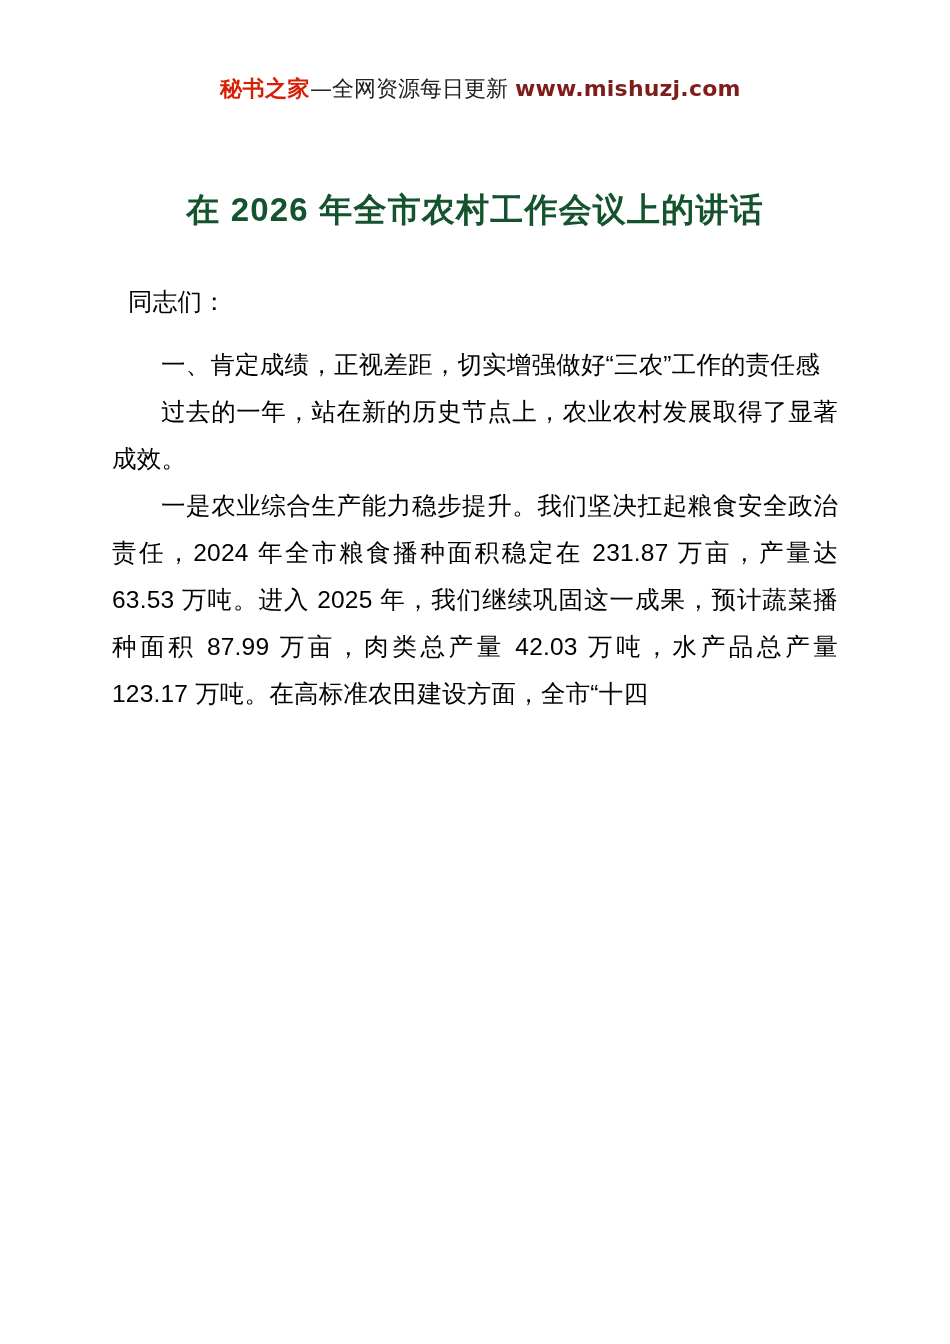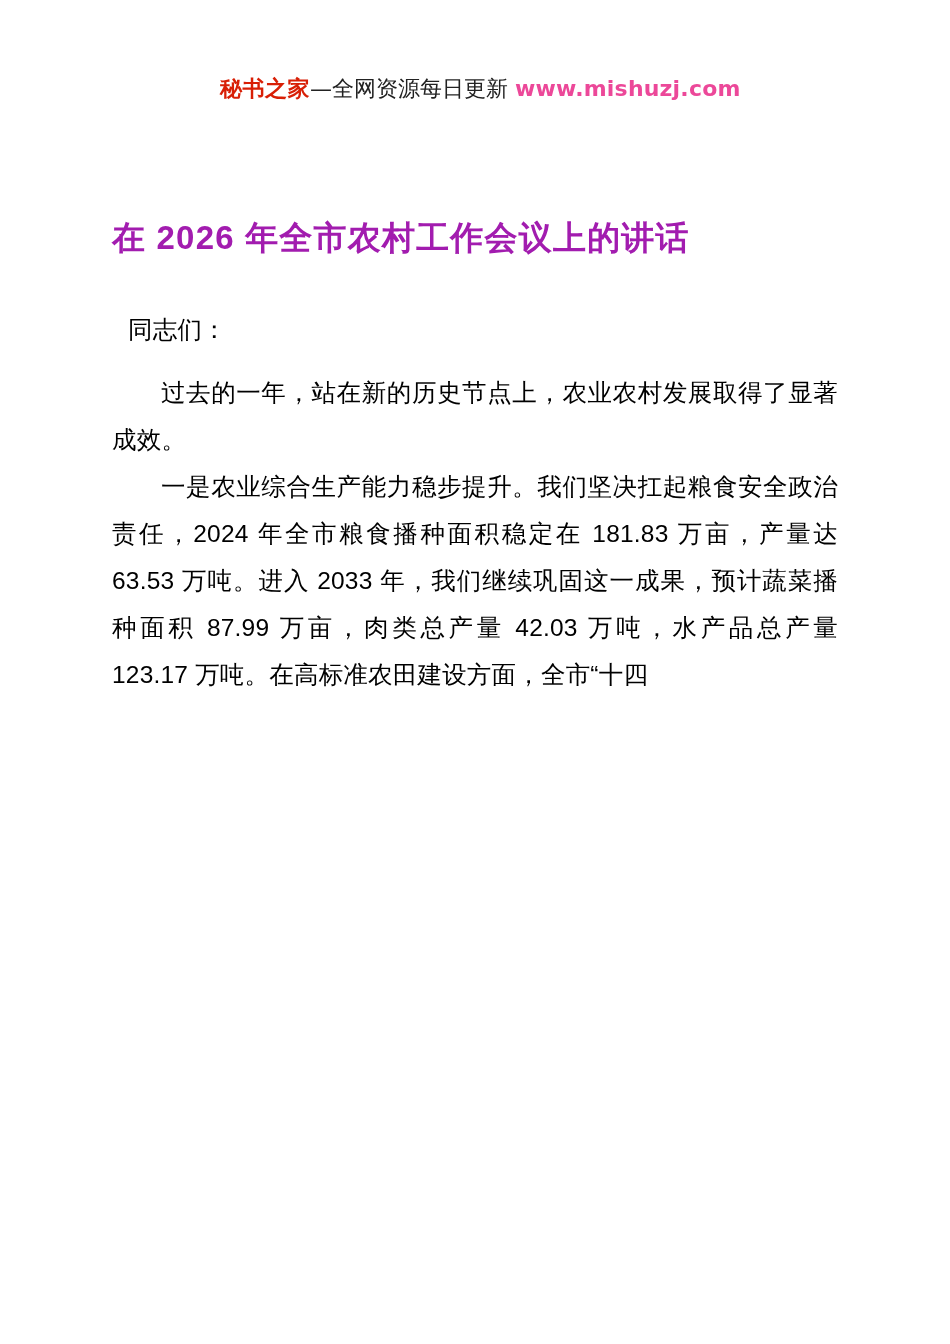--- a/index.html
+++ b/index.html
@@ -33,33 +33,33 @@
   }
   .header-brand {
     color: #d81f06;
     font-weight: bold;
     letter-spacing: 0.5px;
   }
   .header-sep {
     color: #222222;
   }
   .header-url {
-    color: #ec4899;
+    color: #7f1d1d;
     font-weight: bold;
     letter-spacing: 0.2px;
   }
   
   .doc-title {
-    margin-top: 112px;
-    text-align: left;
+    margin-top: 84px;
+    text-align: center;
     font-size: 33px;
     font-weight: bold;
     letter-spacing: 1.2px;
     line-height: 44px;
-    color: #a21caf;
+    color: #14532d;
   }
   
   .body-text {
     margin-top: 46px;
     font-size: 24.5px;
     line-height: 47px;
     text-align: justify;
     text-justify: inter-ideograph;
     letter-spacing: 0.2px;
   }
@@ -83,17 +83,18 @@
 <div class="page">
 
   <div class="header-line">
     <span class="header-brand">秘书之家</span><span class="header-sep">—全网资源每日更新 </span><span class="header-url">www.mishuzj.com</span>
   </div>
 
   <h1 class="doc-title">在 2026 年全市农村工作会议上的讲话</h1>
 
   <div class="body-text">
     <p class="para salutation">同志们：</p>
+    <p class="para indent">一、肯定成绩，正视差距，切实增强做好“三农”工作的责任感</p>
     <p class="para indent">过去的一年，站在新的历史节点上，农业农村发展取得了显著成效。</p>
-    <p class="para indent"><b>一是农业综合生产能力稳步提升。</b><span>我们坚决扛起粮食安全政治责任，2024 年全市粮食播种面积稳定在 181.83 万亩，产量达 63.53 万吨。进入 2033 年，我们继续巩固这一成果，预计蔬菜播种面积 87.99 万亩，肉类总产量 42.03 万吨，水产品总产量 123.17 万吨。在高标准农田建设方面，全市“十四</span></p>
+    <p class="para indent"><b>一是农业综合生产能力稳步提升。</b><span>我们坚决扛起粮食安全政治责任，2024 年全市粮食播种面积稳定在 231.87 万亩，产量达 63.53 万吨。进入 2025 年，我们继续巩固这一成果，预计蔬菜播种面积 87.99 万亩，肉类总产量 42.03 万吨，水产品总产量 123.17 万吨。在高标准农田建设方面，全市“十四</span></p>
   </div>
 
 </div>
 
 </body></html>

